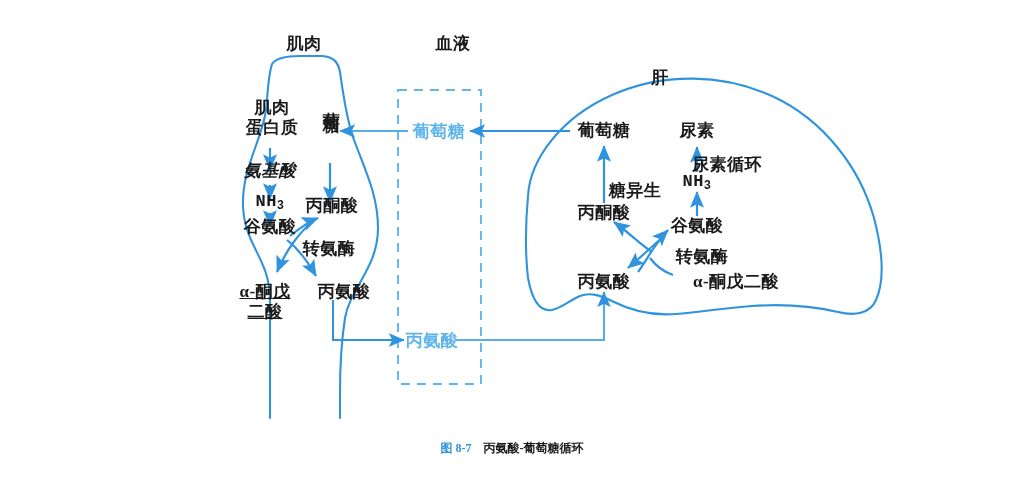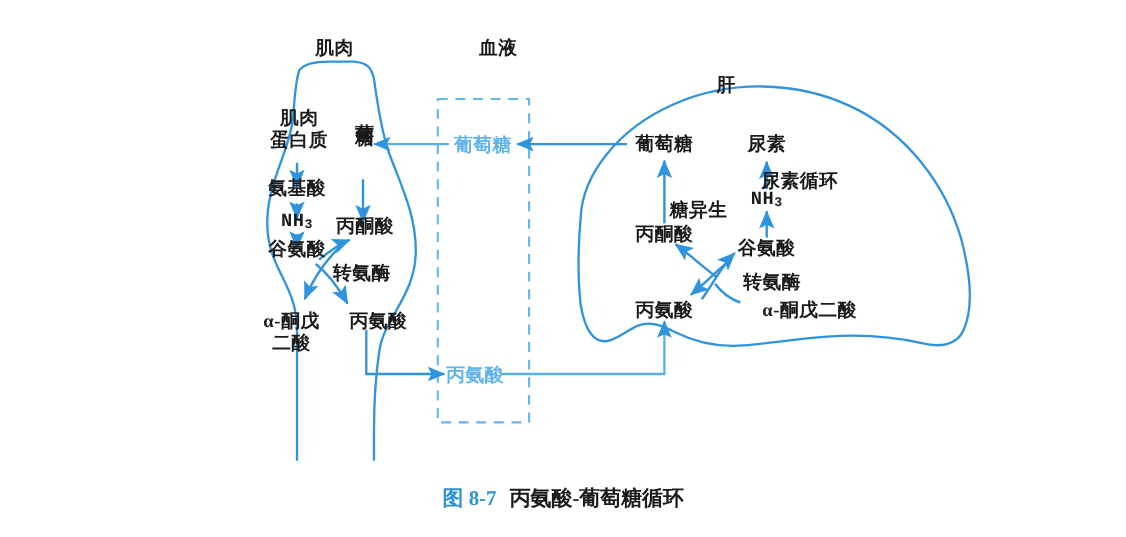--- a/index.html
+++ b/index.html
@@ -45,21 +45,21 @@
     white-space: nowrap;
     line-height: 1.05;
     letter-spacing: 2px;
   }
   .lbl.two-line { white-space: pre-line; }
   .caption {
     position: absolute;
     left: 512px;
     top: 440px;
     transform: translateX(-50%);
-    font-size: 19px;
+    font-size: 12px;
     font-weight: 700;
     white-space: nowrap;
     color: #1a1a1a;
     font-family: "Liberation Serif", "DejaVu Serif", serif;
   }
   .caption .fignum {
     color: #2e92d8;
     margin-right: 12px;
   }
   .sub { font-size: 12px; vertical-align: -0.22em; }
@@ -164,31 +164,31 @@
 
   <div class="lbl center" style="left:304px; top:34px;">肌肉</div>
   <div class="lbl center" style="left:453px; top:34px;">血液</div>
   <div class="lbl center" style="left:660px; top:68px;">肝</div>
 
   <div class="lbl center two-line" style="left:272px; top:98px;">肌肉
 蛋白质</div>
 
   <div class="lbl vert" style="left:322px; top:98px;">葡萄糖</div>
 
-  <div class="lbl center" style="left:270px; top:161px;">氨基酸</div>
+  <div class="lbl center" style="left:270px; top:161px;font-style:italic;">氨基酸</div>
 
   <div class="lbl center formula" style="left:270px; top:192px;"><span>NH</span><span class="sub">3</span></div>
 
   <div class="lbl center" style="left:270px; top:217px;">谷氨酸</div>
 
   <div class="lbl center" style="left:332px; top:196px;">丙酮酸</div>
 
   <div class="lbl center" style="left:329px; top:239px;">转氨酶</div>
 
-  <div class="lbl center two-line" style="left:265px; top:282px;">α-酮戊
+  <div class="lbl center two-line" style="left:265px; top:282px;text-decoration:underline;">α-酮戊
 二酸</div>
 
   <div class="lbl center" style="left:344px; top:282px;">丙氨酸</div>
 
   <div class="lbl center blue" style="left:439px; top:122px;">葡萄糖</div>
 
   <div class="lbl center blue" style="left:432px; top:331px;">丙氨酸</div>
 
   <div class="lbl center" style="left:604px; top:121px;">葡萄糖</div>
 

